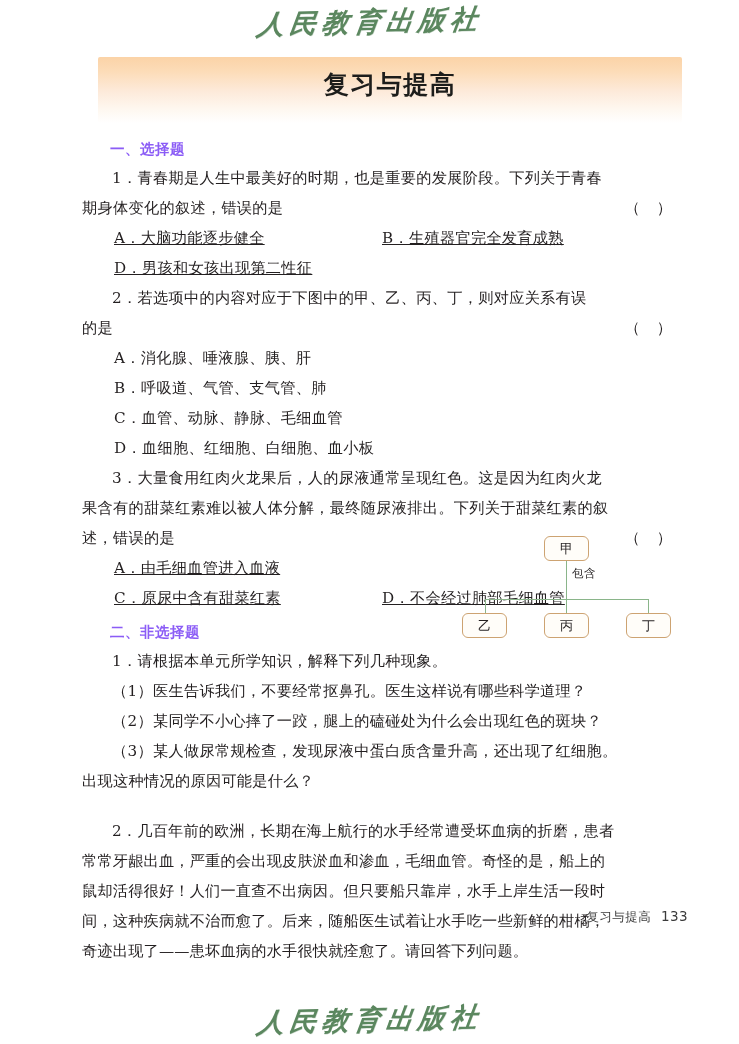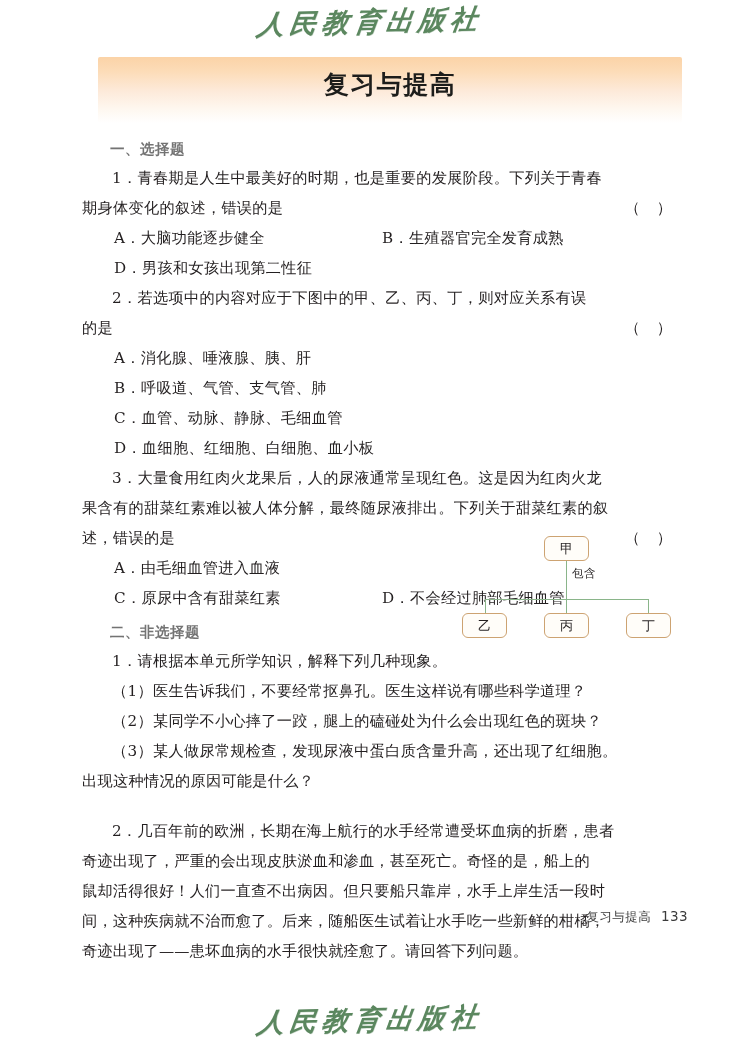--- a/index.html
+++ b/index.html
@@ -81,21 +81,21 @@
     position: absolute;
     left: 82px;
     top: 82px;
     width: 600px;
   }
 
   .sec-head {
     font-family: "DejaVu Sans", "Liberation Sans", sans-serif;
     font-size: 14.5px;
     font-weight: 700;
-    color: #737373;
+    color: #8b5cf6;
     letter-spacing: 0.5px;
     margin: 10px 0 4px 28px;
   }
 
   .qline {
     position: relative;
     font-size: 15.2px;
     line-height: 30px;
     letter-spacing: 0.3px;
     white-space: nowrap;
@@ -110,21 +110,21 @@
   }
 
   
   .opt-row {
     display: flex;
     font-size: 15.2px;
     line-height: 30px;
     letter-spacing: 0.3px;
     padding-left: 32px;
   }
-  .opt-row > div { white-space: nowrap; }
+  .opt-row > div { white-space: nowrap; text-decoration: underline; }
   .opt-a { width: 268px; }
   .opt-b { width: 268px; }
 
   
   .opt-single {
     font-size: 15.2px;
     line-height: 30px;
     letter-spacing: 0.3px;
     padding-left: 32px;
     white-space: nowrap;
@@ -273,21 +273,21 @@
     <div>
       <div class="qline indent">1．请根据本单元所学知识，解释下列几种现象。</div>
       <div class="qline indent">（1）医生告诉我们，不要经常抠鼻孔。医生这样说有哪些科学道理？</div>
       <div class="qline indent">（2）某同学不小心摔了一跤，腿上的磕碰处为什么会出现红色的斑块？</div>
       <div class="qline indent">（3）某人做尿常规检查，发现尿液中蛋白质含量升高，还出现了红细胞。</div>
       <div class="qline">出现这种情况的原因可能是什么？</div>
     </div>
 
     <div style="margin-top:20px;">
       <div class="para first">2．几百年前的欧洲，长期在海上航行的水手经常遭受坏血病的折磨，患者</div>
-      <div class="para hang">奇迹出现了，严重的会出现皮肤淤血和渗血，甚至死亡。奇怪的是，船上的</div>
+      <div class="para hang">常常牙龈出血，严重的会出现皮肤淤血和渗血，毛细血管。奇怪的是，船上的</div>
       <div class="para hang">鼠却活得很好！人们一直查不出病因。但只要船只靠岸，水手上岸生活一段时</div>
       <div class="para hang">间，这种疾病就不治而愈了。后来，随船医生试着让水手吃一些新鲜的柑橘，</div>
       <div class="para hang">奇迹出现了——患坏血病的水手很快就痊愈了。请回答下列问题。</div>
     </div>
 
   </div>
 
   <div class="footer">
     <span>复习与提高</span><span class="pg">133</span>
   </div>

